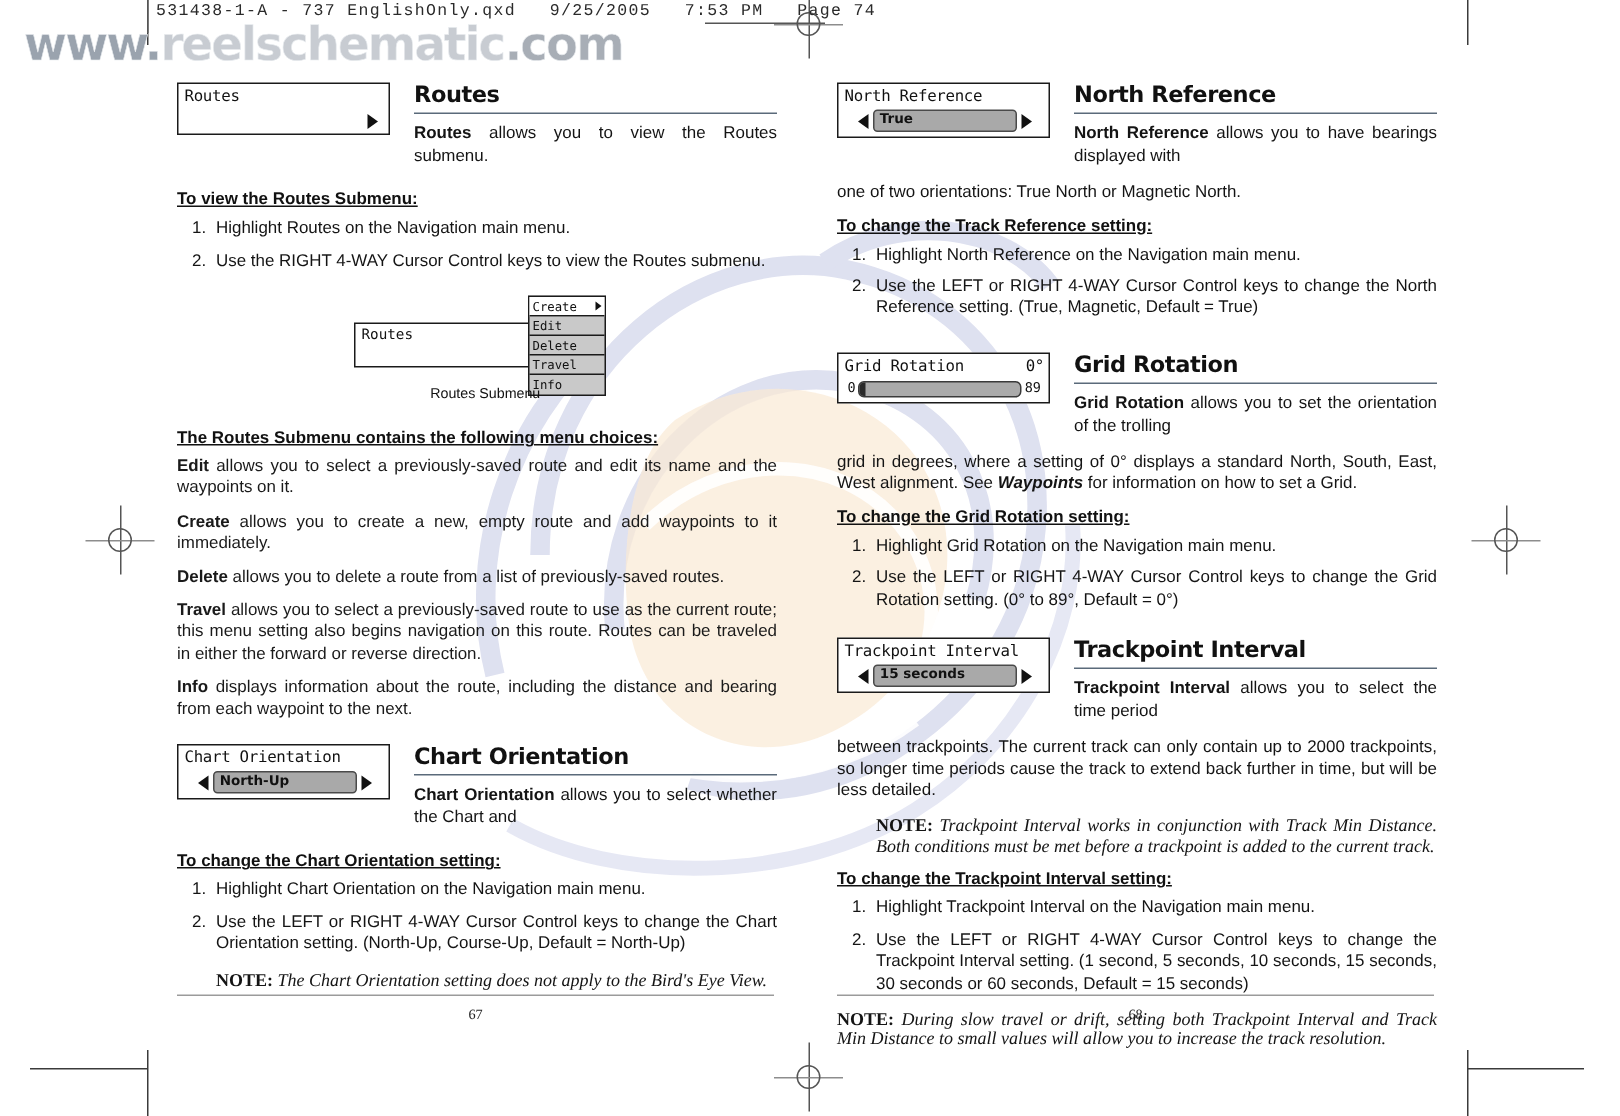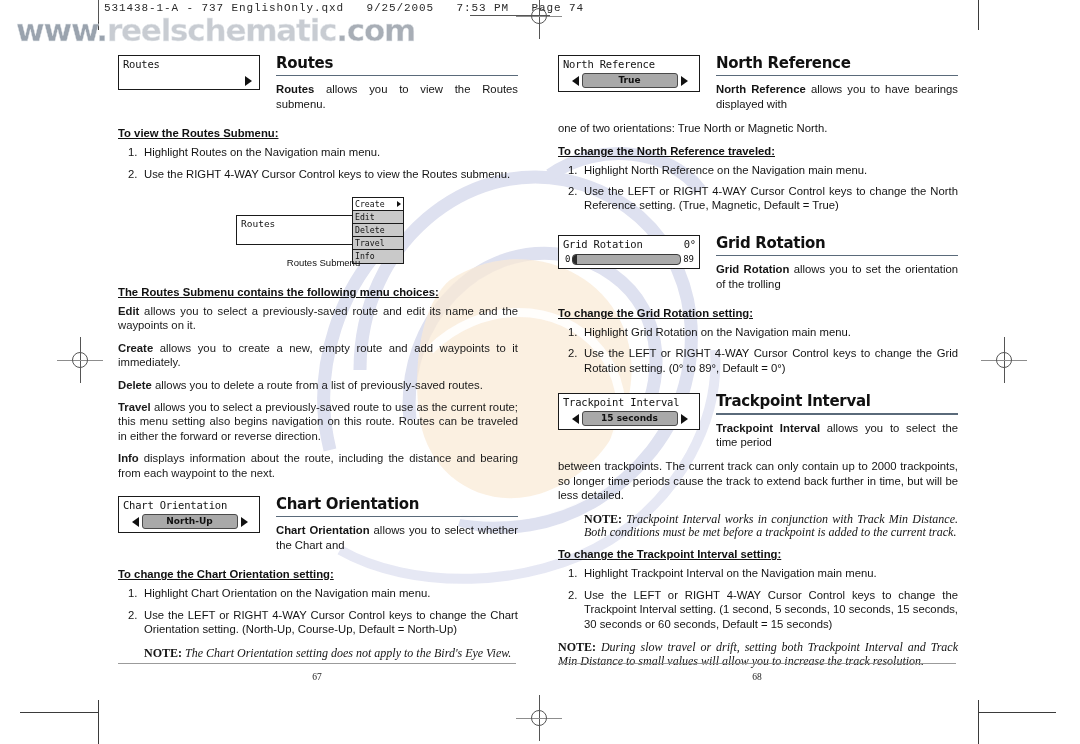--- a/index.html
+++ b/index.html
@@ -77,21 +77,21 @@
     font-family:"DejaVu Sans Mono", monospace;
     font-size:10.5px; color:#111; letter-spacing:-0.2px; line-height:13px;
     white-space:nowrap;
   }
   .widget-row { display:flex; align-items:center; justify-content:center; gap:3px; margin-top:2px; }
   .arrow-l, .arrow-r { width:0;height:0;border-top:5px solid transparent;border-bottom:5px solid transparent; }
   .arrow-l { border-right:7px solid #111; }
   .arrow-r { border-left:7px solid #111; }
   .pill {
     background:#a9a9a9; border:1px solid #4a4a4a; border-radius:3px;
-    min-width:96px; text-align:center;
+    min-width:96px; text-align:left;
     font-family:"DejaVu Sans", sans-serif; font-weight:bold;
     font-size:9px; color:#111; padding:1px 4px; line-height:11px;
   }
   
   .widget-title.with-value { display:flex; justify-content:space-between; }
   .slider-row { display:flex; align-items:center; gap:2px; margin-top:3px; padding:0 2px;}
   .slider-min, .slider-max { font-family:"DejaVu Sans Mono", monospace; font-size:9px; color:#111; }
   .slider-track { flex:1; height:11px; background:#aaaaaa; border:1px solid #3a3a3a;
                   border-radius:4px; position:relative; }
   .slider-knob { position:absolute; left:0; top:0; bottom:0; width:4px; background:#2a2a2a; border-radius:3px 0 0 3px;}
@@ -319,21 +319,21 @@
       <div class="head-wrap">
         <h2 class="sec-title">North Reference</h2>
         <div class="title-rule"></div>
         <p class="body" style="margin-top:6px;">
           <b>North Reference</b><span> allows you to have bearings displayed with</span>
         </p>
       </div>
     </div>
     <div class="wrap-para">one of two orientations: True North or Magnetic North.</div>
 
-    <div class="under-head">To change the North Reference traveled:</div>
+    <div class="under-head">To change the Track Reference setting:</div>
     <ol class="steps">
       <li>Highlight North Reference on the Navigation main menu.</li>
       <li>Use the LEFT or RIGHT 4-WAY Cursor Control keys to change the North Reference setting. (True, Magnetic, Default = True)</li>
     </ol>
   </div>
 
   <div class="section" style="margin-top:22px;">
     <div class="sec-head-row">
       <div class="widget">
         <div class="widget-title with-value">
@@ -348,20 +348,23 @@
           <span class="slider-max">89</span>
         </div>
       </div>
       <div class="head-wrap">
         <h2 class="sec-title">Grid Rotation</h2>
         <div class="title-rule"></div>
         <p class="body" style="margin-top:6px;">
           <b>Grid Rotation</b><span> allows you to set the orientation of the trolling</span>
         </p>
       </div>
+    </div>
+    <div class="wrap-para">
+      <span>grid in degrees, where a setting of 0° displays a standard North, South, East, West alignment. See </span><i><b>Waypoints</b></i><span> for information on how to set a Grid.</span>
     </div>
 
     <div class="under-head">To change the Grid Rotation setting:</div>
     <ol class="steps">
       <li>Highlight Grid Rotation on the Navigation main menu.</li>
       <li>Use the LEFT or RIGHT 4-WAY Cursor Control keys to change the Grid Rotation setting. (0° to 89°, Default = 0°)</li>
     </ol>
   </div>
 
   <div class="section" style="margin-top:18px;">

